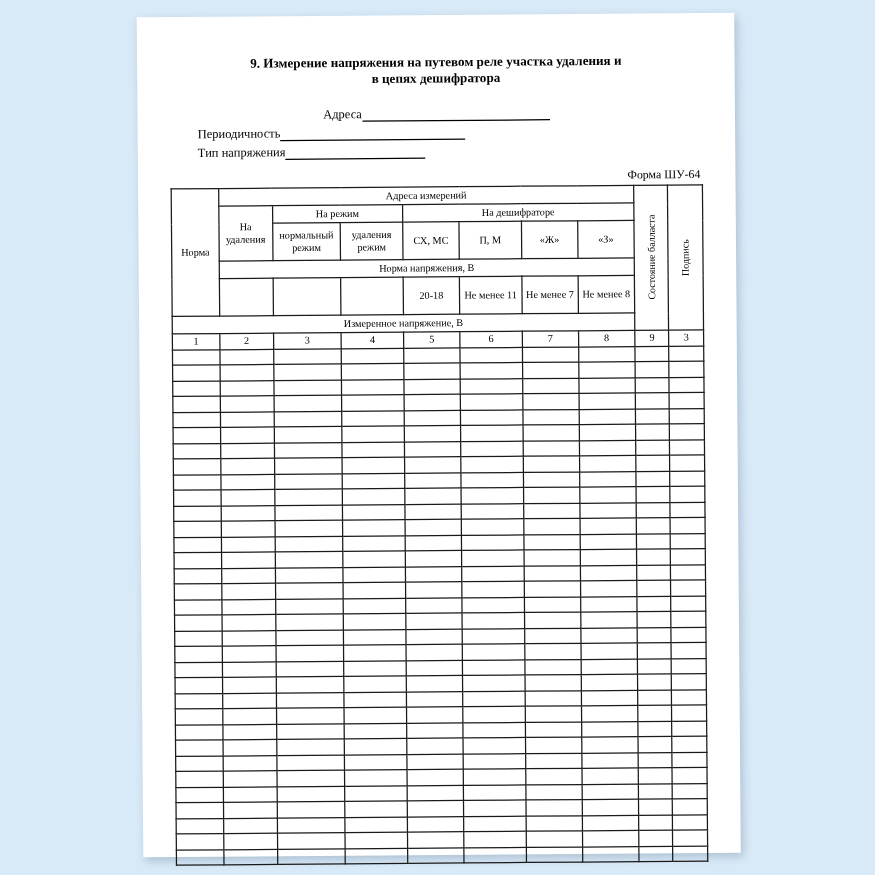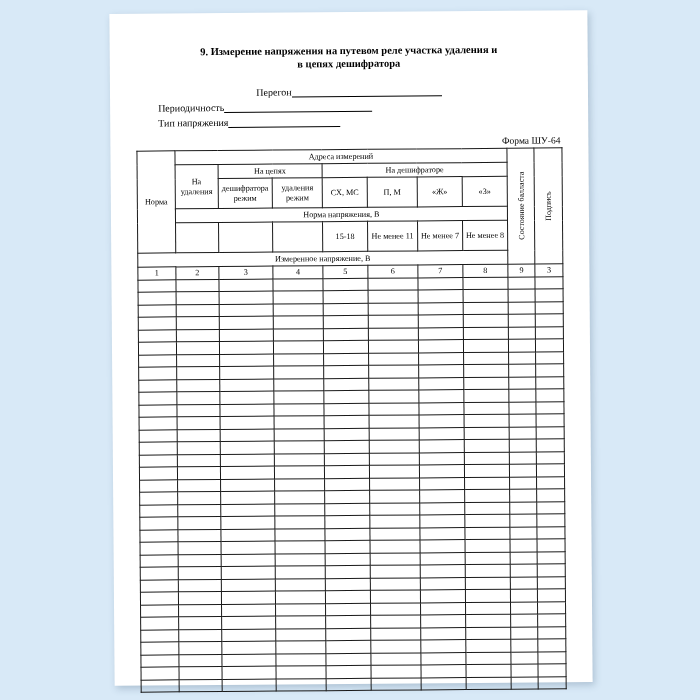--- a/index.html
+++ b/index.html
@@ -109,21 +109,21 @@
 <div id="stage">
   <div id="sheet">
 
     <div class="doc-title">
       <div>9. Измерение напряжения на путевом реле участка удаления и</div>
       <div>в цепях дешифратора</div>
     </div>
 
     <div class="lines-block">
       <div class="line-row center">
-        <span>Перегон</span><span class="dots" style="width:150px"></span>
+        <span>Адреса</span><span class="dots" style="width:150px"></span>
       </div>
       <div class="line-row" style="padding-left:22px">
         <span>Периодичность</span><span class="dots" style="width:148px"></span>
       </div>
       <div class="line-row" style="padding-left:22px">
         <span>Тип напряжения</span><span class="dots" style="width:112px"></span>
       </div>
     </div>
 
     <div class="form-no">Форма ШУ-64</div>
@@ -149,42 +149,42 @@
           <td rowspan="6">
               <div class="vert">Состояние балласта</div>
             </td>
           <td rowspan="6">
               <div class="vert">Подпись</div>
             </td>
         </tr>
 
         <tr>
           <td class="hdr" rowspan="2">На удаления</td>
-          <td class="hdr" colspan="2">На цепях</td>
+          <td class="hdr" colspan="2">На режим</td>
           <td class="hdr" colspan="4">На дешифраторе</td>
         </tr>
 
         <tr>
-          <td class="tall">дешифратора режим</td>
+          <td class="tall">нормальный режим</td>
           <td class="tall">удаления режим</td>
           <td class="tall">СХ, МС</td>
           <td class="tall">П, М</td>
           <td class="tall">«Ж»</td>
           <td class="tall">«З»</td>
         </tr>
 
         <tr>
           <td class="hdr" colspan="7">Норма напряжения, В</td>
         </tr>
 
         <tr>
           <td class="tall"></td>
           <td class="tall"></td>
           <td class="tall"></td>
-          <td class="tall">15-18</td>
+          <td class="tall">20-18</td>
           <td class="tall">Не менее 11</td>
           <td class="tall">Не менее 7</td>
           <td class="tall">Не менее 8</td>
         </tr>
 
         <tr>
           <td class="hdr" colspan="8">Измеренное напряжение, В</td>
         </tr>
 
         <tr class="rowno">

